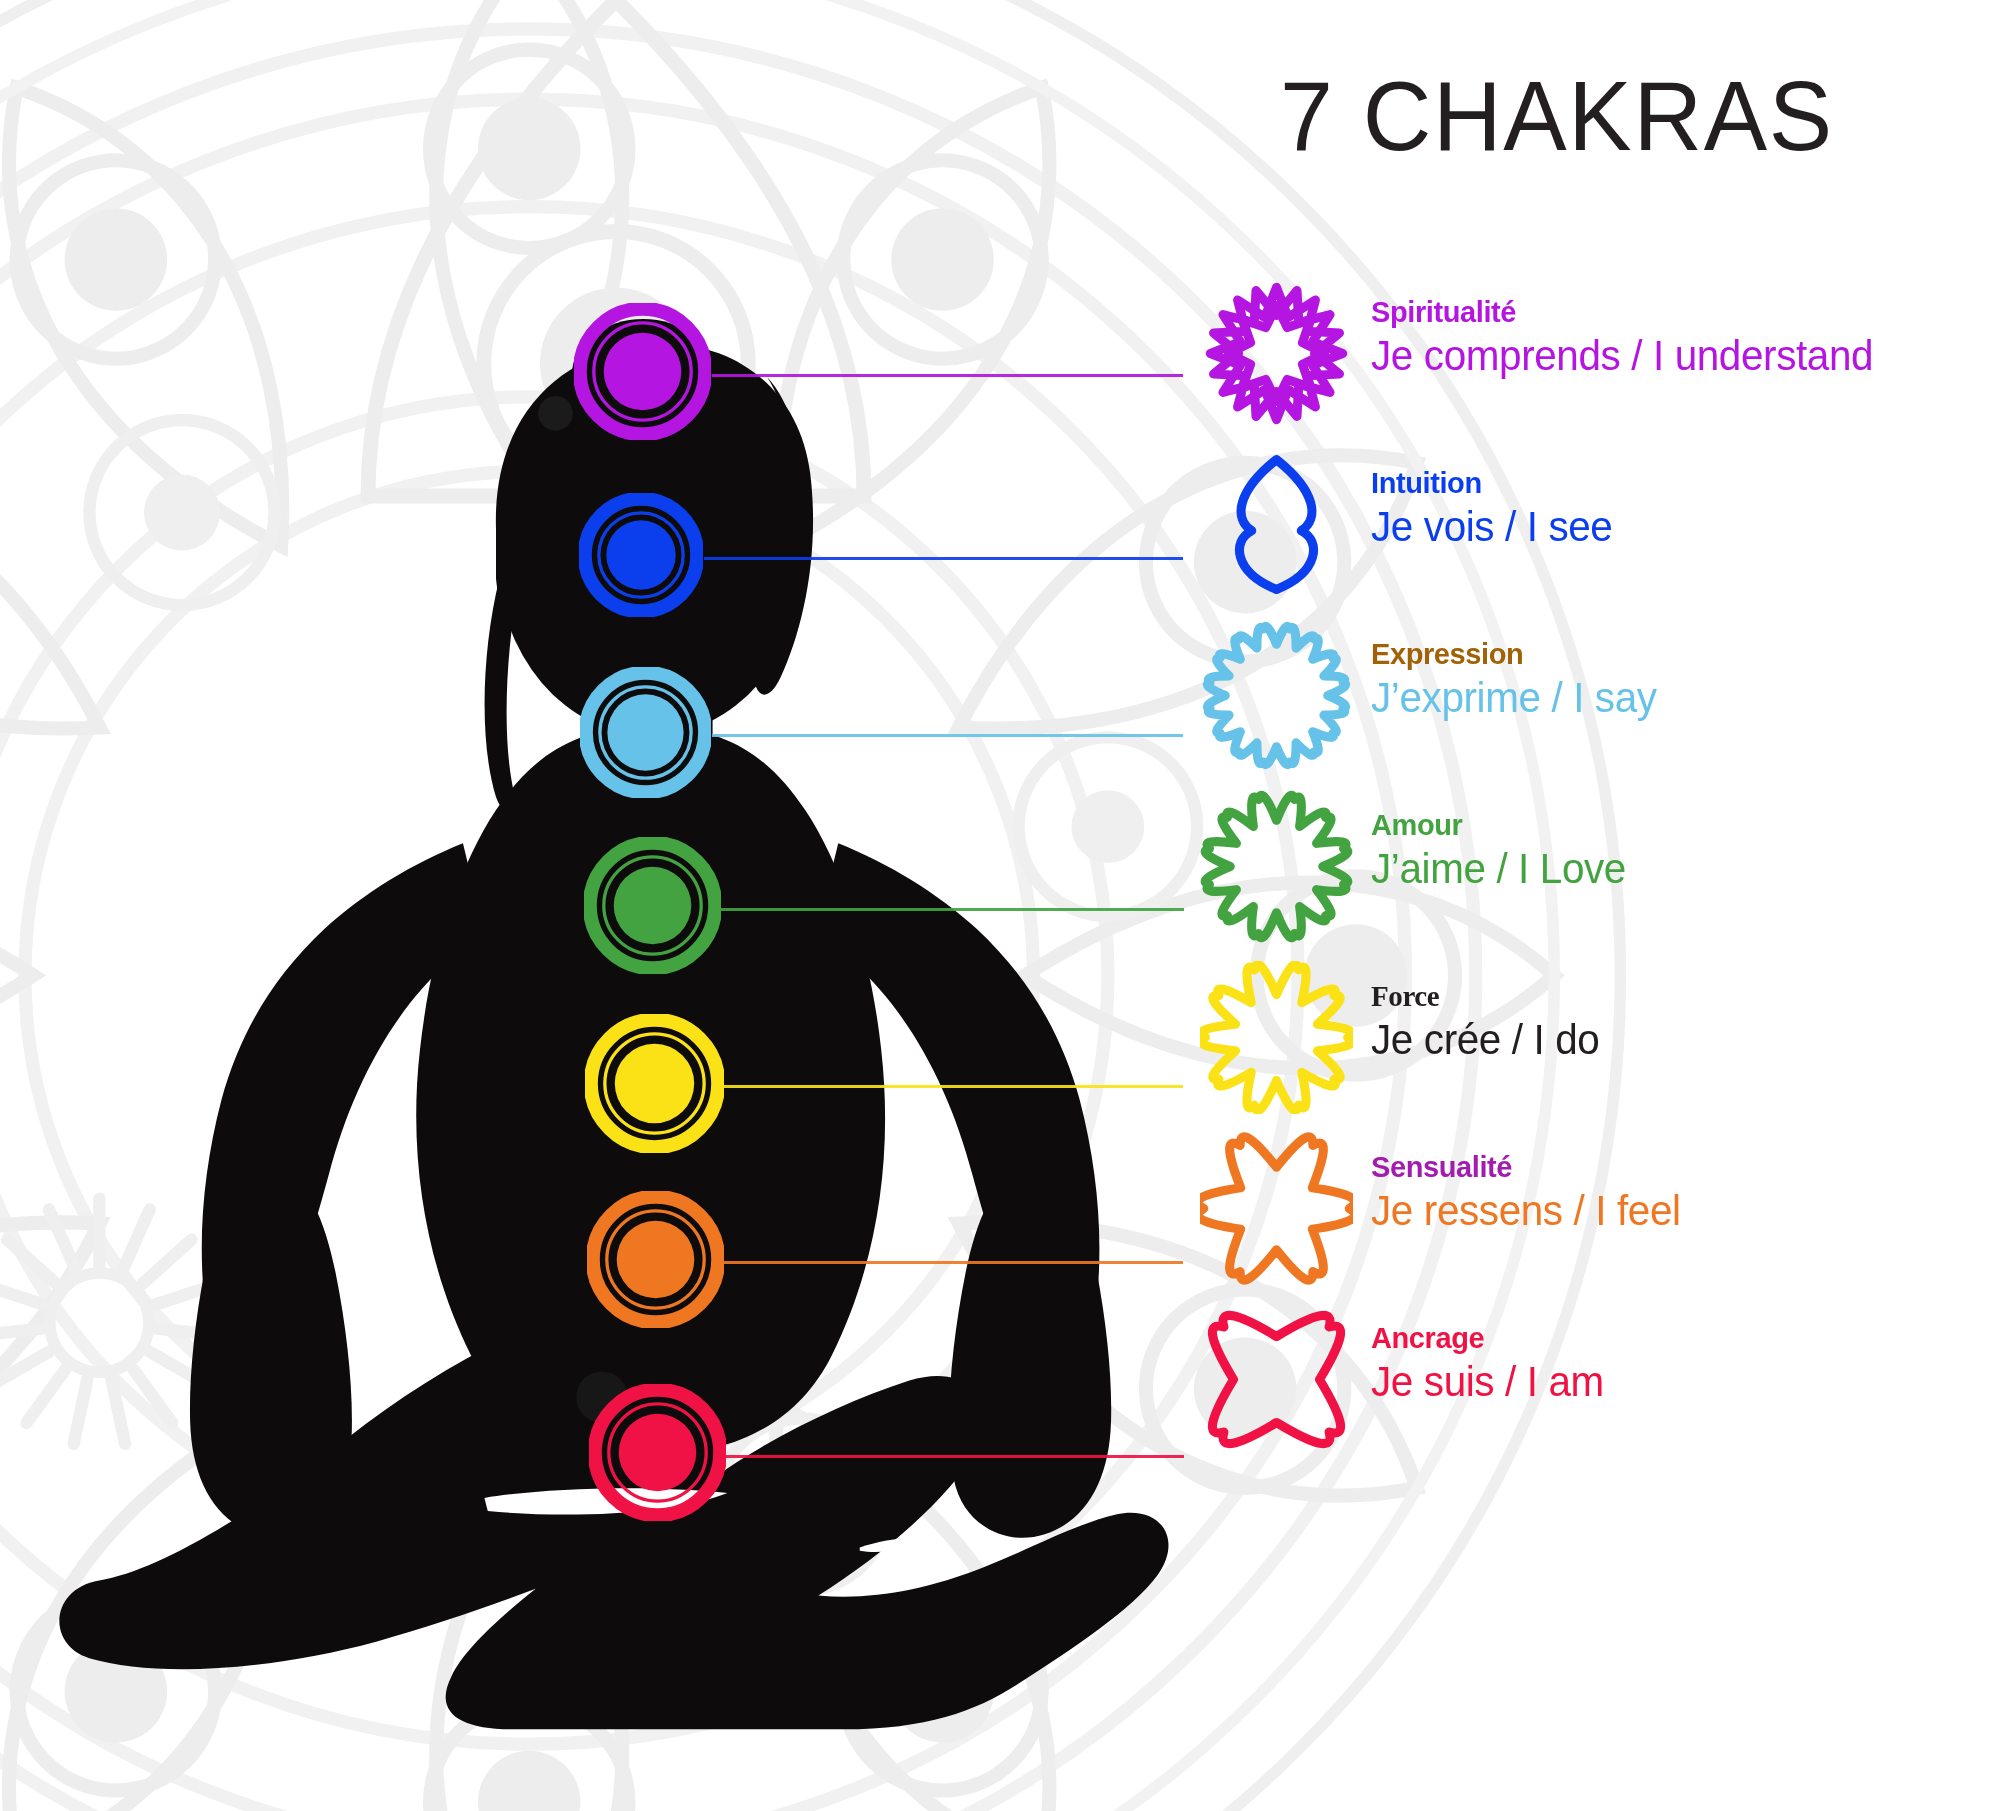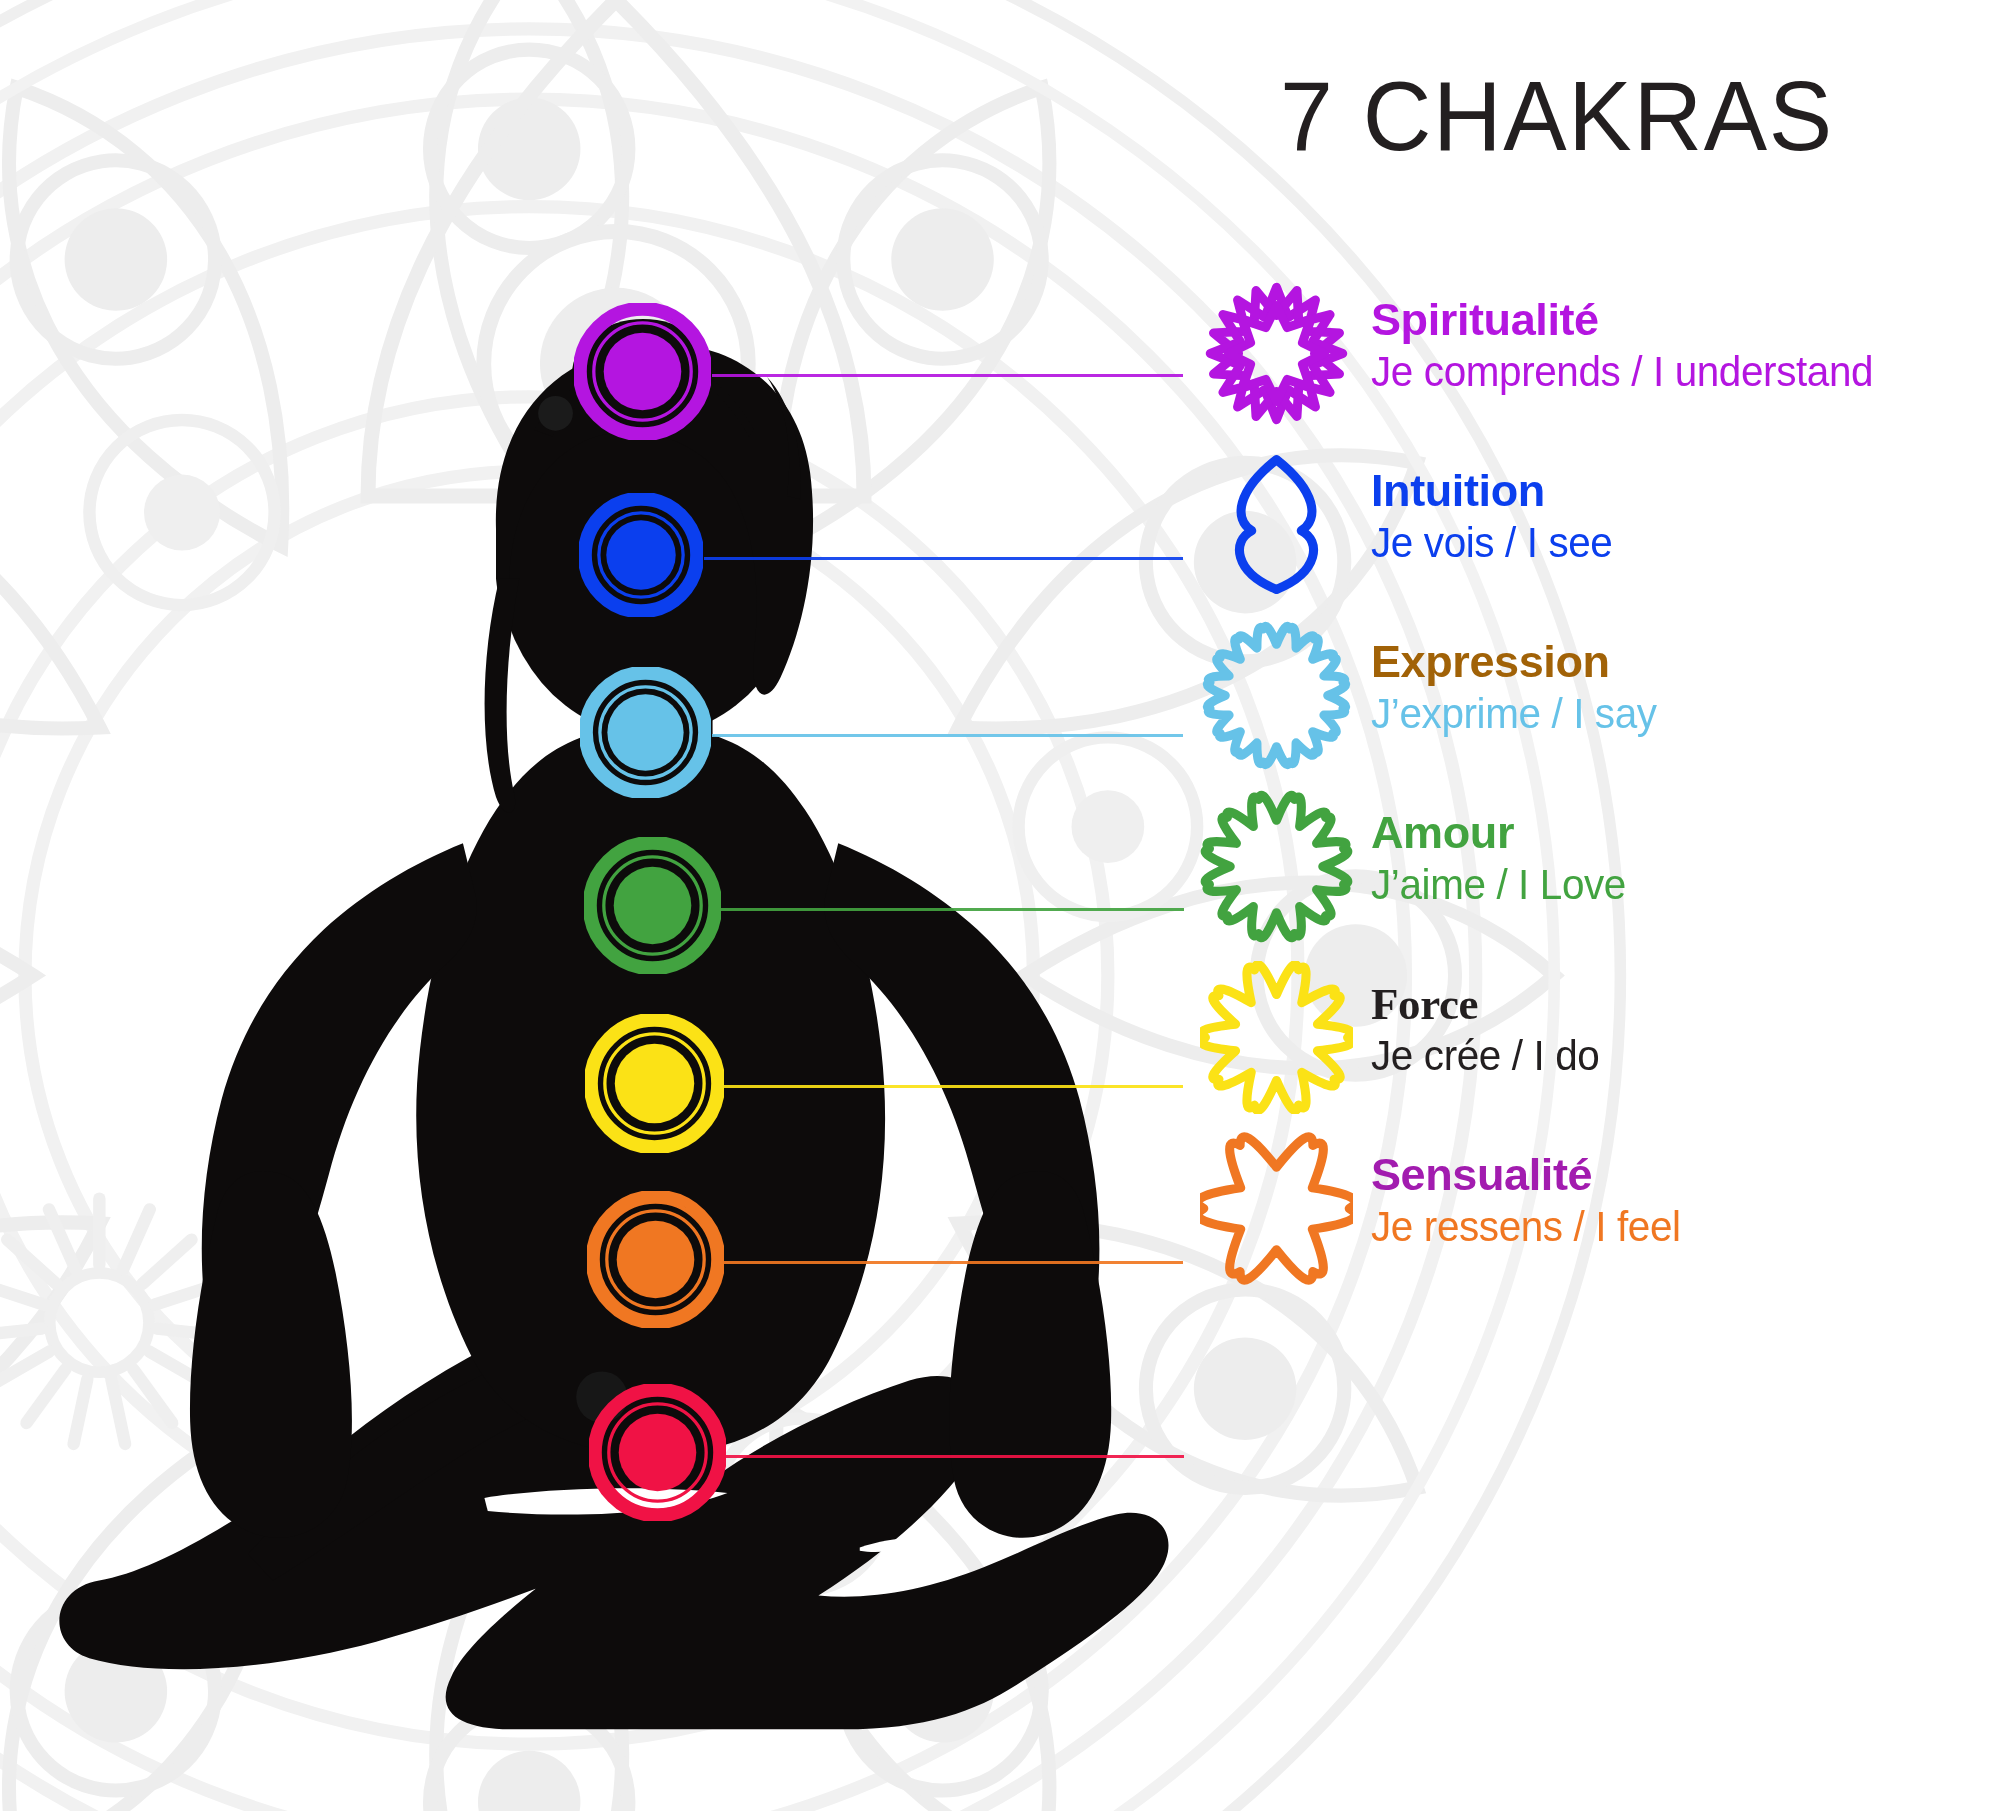--- a/index.html
+++ b/index.html
@@ -28,21 +28,21 @@
     font-family:"Liberation Sans", sans-serif;
     transform:scaleX(0.97);transform-origin:right center;
   }
 
   
   .legend{position:absolute;left:1200px;top:289px;width:794px;}
   .legend-row{position:relative;height:171px;display:flex;align-items:flex-start;}
   .legend-icon{width:153px;height:153px;flex:0 0 153px;display:block;margin-top:-6.6px;}
   .legend-text{margin-left:18px;padding-top:8.3px;}
   .legend-title{
-    font-size:45px;font-weight:bold;line-height:1.04;
+    font-size:29px;font-weight:bold;line-height:1.04;
     letter-spacing:-0.4px;white-space:nowrap;
   }
   .legend-sub{
     font-size:43px;font-weight:300;line-height:1.12;margin-top:3.3px;
     letter-spacing:-0.4px;white-space:nowrap;
     transform:scaleX(0.94);transform-origin:left center;
   }
 </style>
 </head>
 <body>
@@ -646,16 +646,27 @@
         <div style="flex: 0 0 153px; width: 153px; height: 153px; margin-top: -5px;">
           <svg class="legend-icon" viewBox="0 0 185 185" xmlns="http://www.w3.org/2000/svg">
             <path d="M92.5,42.5 Q137.2,-13.7 136.5,16.3 Q162.1,0.7 135.8,67.5 Q206.8,78.1 180.5,92.5 Q206.8,106.9 135.8,117.5 Q162.1,184.3 136.5,168.7 Q137.2,198.7 92.5,142.5 Q47.8,198.7 48.5,168.7 Q22.9,184.3 49.2,117.5 Q-21.8,106.9 4.5,92.5 Q-21.8,78.1 49.2,67.5 Q22.9,0.7 48.5,16.3 Q47.8,-13.7 92.5,42.5 Z" fill="none" stroke="#F07722" stroke-width="11" stroke-linejoin="round"></path>
           </svg>
         </div>
         <div class="legend-text">
           <div class="legend-title" style="color: #a21caf;">Sensualité</div>
           <div class="legend-sub" style="color: rgb(240, 119, 34);">Je ressens / I feel</div>
         </div>
       </div>
+      <div class="legend-row">
+        <div style="flex: 0 0 153px; width: 153px; height: 153px; margin-top: -5px;">
+          <svg class="legend-icon" viewBox="0 0 185 185" xmlns="http://www.w3.org/2000/svg">
+            <path d="M92.5,40.5 Q165.7,-3.8 156.1,28.9 Q188.8,19.3 144.5,92.5 Q188.8,165.7 156.1,156.1 Q165.7,188.8 92.5,144.5 Q19.3,188.8 28.9,156.1 Q-3.8,165.7 40.5,92.5 Q-3.8,19.3 28.9,28.9 Q19.3,-3.8 92.5,40.5 Z" fill="none" stroke="#F01245" stroke-width="11" stroke-linejoin="round"></path>
+          </svg>
+        </div>
+        <div class="legend-text">
+          <div class="legend-title" style="color: rgb(240, 18, 69);">Ancrage</div>
+          <div class="legend-sub" style="color: rgb(240, 18, 69);">Je suis / I am</div>
+        </div>
+      </div>
     </div>
 
 </div>
 
 
 </body></html>

